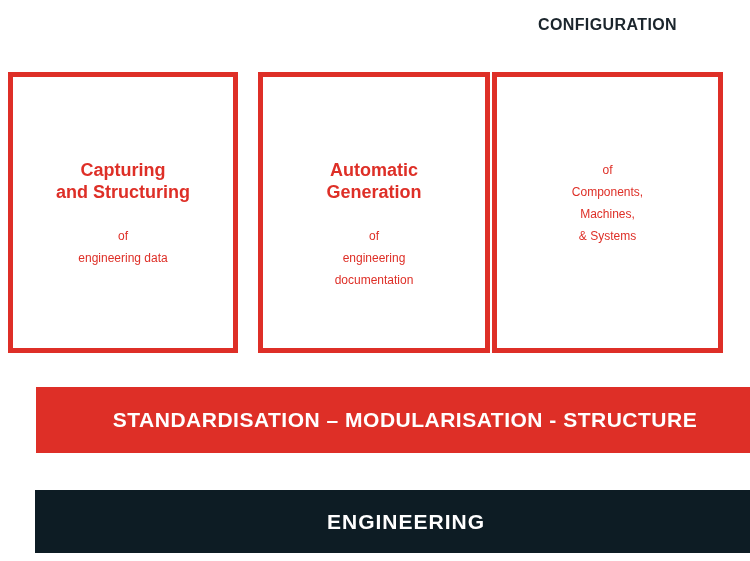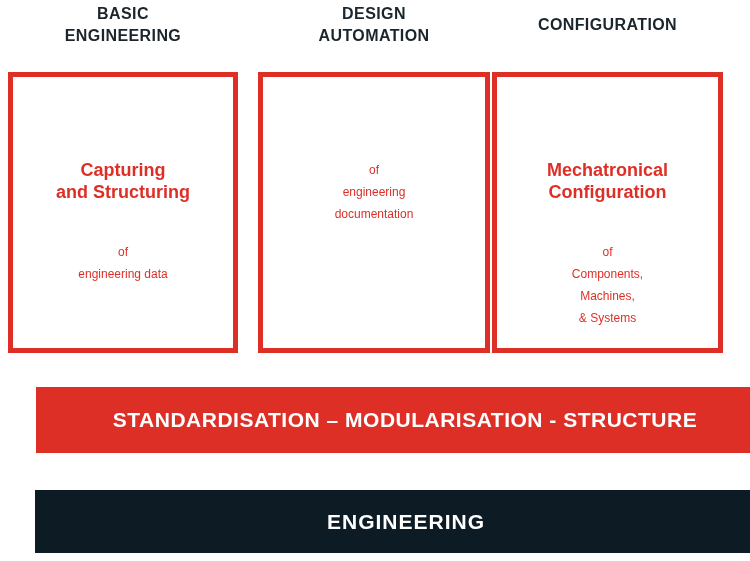--- a/index.html
+++ b/index.html
@@ -39,21 +39,21 @@
     position: absolute;
     top: 72px;
     height: 281px;
     box-sizing: border-box;
     border: 5px solid #de2f27;
     background: #ffffff;
     display: flex;
     flex-direction: column;
     align-items: center;
     padding-top: 82px;
-    gap: 38px;
+    gap: 22px;
     text-align: center;
     color: #de2f27;
   }
   .box-title {
     font-weight: bold;
     font-size: 18px;
     line-height: 22px;
     white-space: pre-line;
   }
   .box-sub {
@@ -88,44 +88,40 @@
     background: #0d1c24;
     font-size: 21px;
     letter-spacing: 1px;
   }
 </style>
 </head>
 <body>
 
 <div class="canvas">
 
-  <div class="hdr c0">BASIC
-ENGINEERING</div>
 
-  <div class="hdr c1">DESIGN
-AUTOMATION</div>
 
   <div class="hdr c2">CONFIGURATION</div>
 
   <div class="box c0">
     <div class="box-title">Capturing
 and Structuring</div>
     <div class="box-sub">of
 engineering data</div>
   </div>
 
   <div class="box c1">
+    <div class="box-title">Automatic
+Generation</div>
     <div class="box-sub">of
 engineering
 documentation</div>
   </div>
 
   <div class="box c2">
-    <div class="box-title">Mechatronical
-Configuration</div>
     <div class="box-sub">of
 Components,
 Machines,
 &amp; Systems</div>
   </div>
 
   <div class="banner red-banner">
     <span>STANDARDISATION – MODULARISATION - STRUCTURE</span>
   </div>
 

